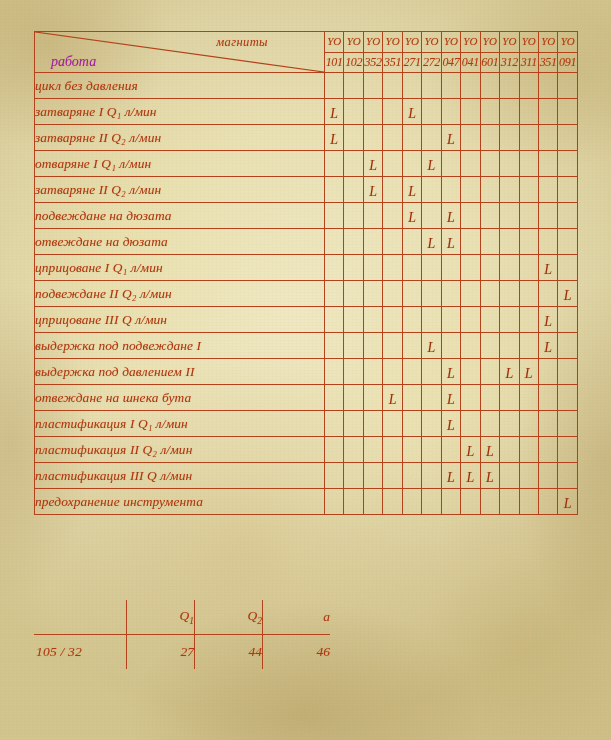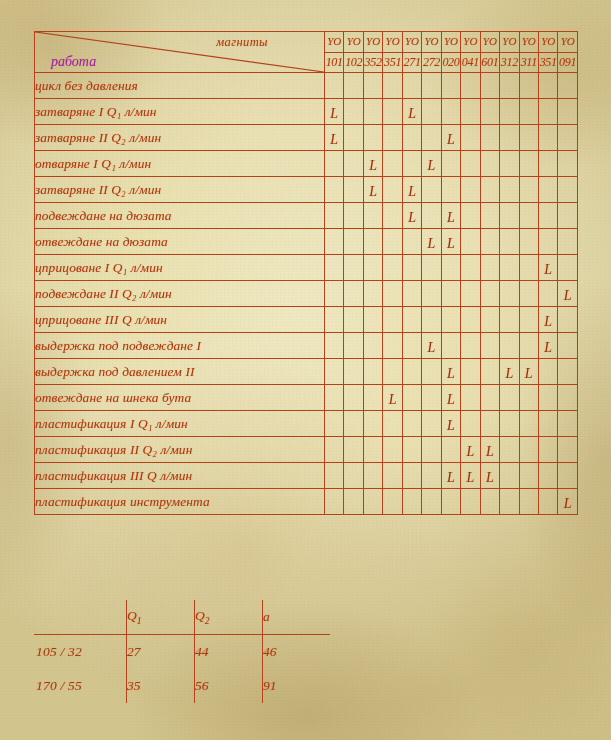--- a/index.html
+++ b/index.html
@@ -153,21 +153,21 @@
     border-collapse: collapse;
     table-layout: fixed;
     color: #b3380f;
   }
   .sub-table td {
     border: 0;
     padding: 0;
     height: 34px;
     font-size: 13.5px;
     font-style: italic;
-    text-align: left;
+    text-align: right;
     color: #b0360e;
     position: relative;
   }
   .sub-table td.rowhdr {
     text-align: left;
     padding-left: 2px;
     letter-spacing: .2px;
   }
   .sub-table .vline {
     border-left: 1.3px solid #b5411a;
@@ -232,21 +232,21 @@
           <td class="yo-top">YO</td>
           <td class="yo-top">YO</td>
         </tr>
       <tr>
           <td class="yo-num">101</td>
           <td class="yo-num">102</td>
           <td class="yo-num">352</td>
           <td class="yo-num">351</td>
           <td class="yo-num">271</td>
           <td class="yo-num">272</td>
-          <td class="yo-num">020</td>
+          <td class="yo-num">047</td>
           <td class="yo-num">041</td>
           <td class="yo-num">601</td>
           <td class="yo-num">312</td>
           <td class="yo-num">311</td>
           <td class="yo-num">351</td>
           <td class="yo-num">091</td>
         </tr>
     </thead>
     <tbody id="main-body">
         <tr>
@@ -499,21 +499,21 @@
           <td class="cell"></td>
           <td class="cell"><span class="mark">L</span></td>
           <td class="cell"><span class="mark">L</span></td>
           <td class="cell"><span class="mark">L</span></td>
           <td class="cell"></td>
           <td class="cell"></td>
           <td class="cell"></td>
           <td class="cell"></td>
         </tr>
         <tr>
-          <td class="row-label">пластификация инструмента</td>
+          <td class="row-label">предохранение инструмента</td>
           <td class="cell"></td>
           <td class="cell"></td>
           <td class="cell"></td>
           <td class="cell"></td>
           <td class="cell"></td>
           <td class="cell"></td>
           <td class="cell"></td>
           <td class="cell"></td>
           <td class="cell"></td>
           <td class="cell"></td>
@@ -531,24 +531,18 @@
           <td class="vline" style="width: 67px;">Q<span class="sub">1</span></td>
           <td class="vline" style="width: 67px;">Q<span class="sub">2</span></td>
           <td class="vline" style="width: 67px;">a</td>
         </tr>
         <tr>
           <td class="rowhdr hline-top">105 / 32</td>
           <td class="vline hline-top">27</td>
           <td class="vline hline-top">44</td>
           <td class="vline hline-top">46</td>
         </tr>
-        <tr>
-          <td class="rowhdr">170 / 55</td>
-          <td class="vline">35</td>
-          <td class="vline">56</td>
-          <td class="vline">91</td>
-        </tr>
       </tbody>
   </table>
 
 </div>
 
 <div class="grain"></div>
 
 </body></html>

